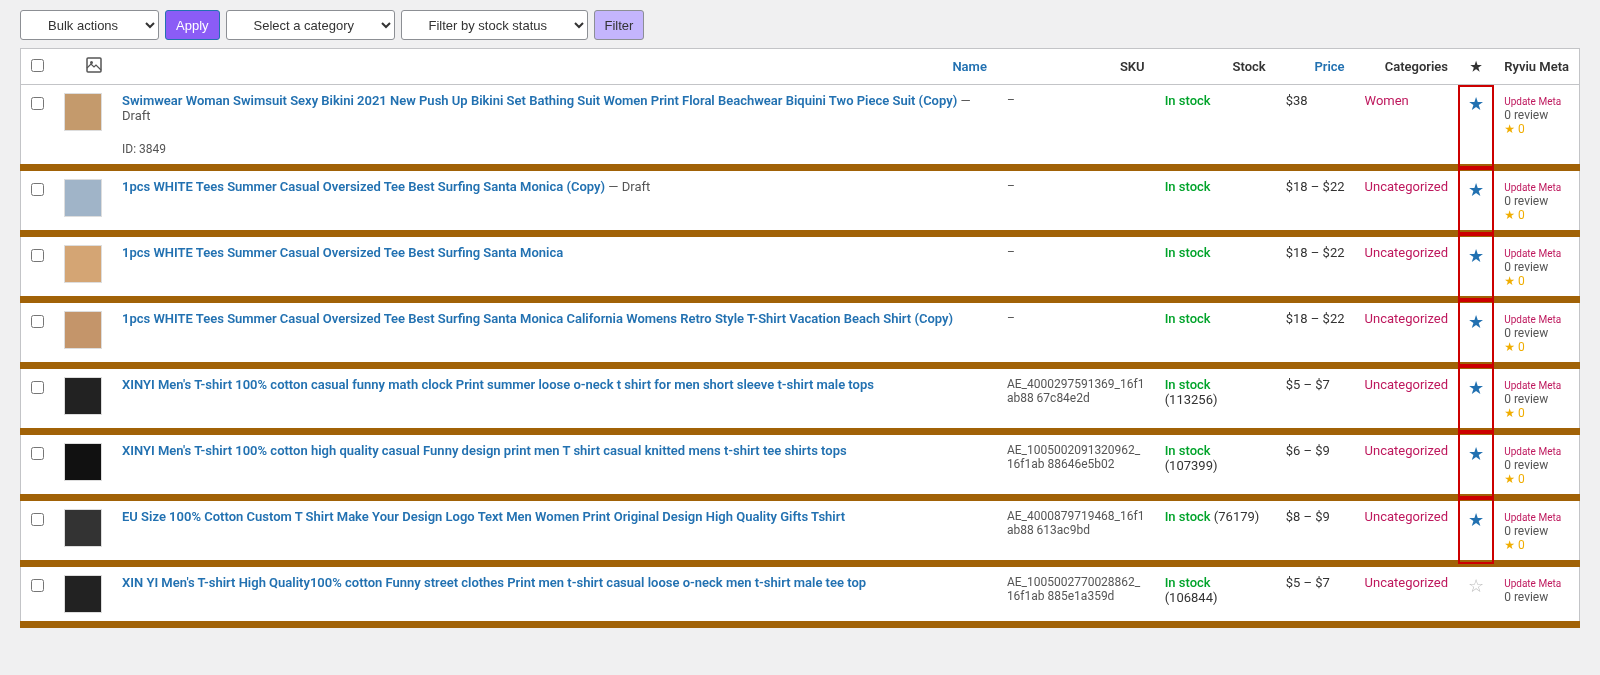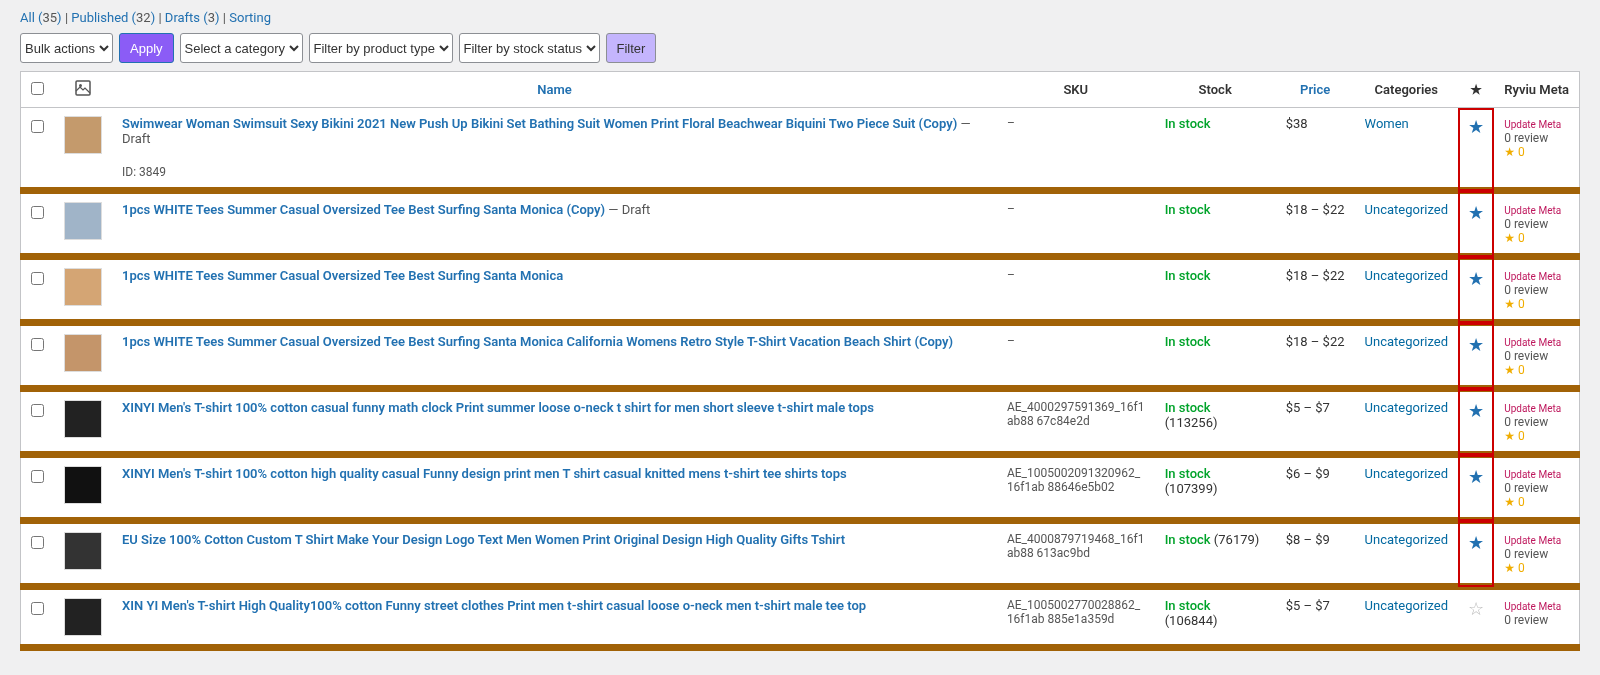--- a/index.html
+++ b/index.html
@@ -2,81 +2,69 @@
 <html><head>
   <meta charset="utf-8">
   <style>
     * { box-sizing: border-box; margin: 0; padding: 0; }
     body { font-family: -apple-system, BlinkMacSystemFont, "Segoe UI", Roboto, Arial, sans-serif; font-size: 13px; color: #333; background: #f0f0f1; }
     .wrap { background: #f0f0f1; padding: 10px 20px; }
     .top-bar { display: flex; align-items: center; gap: 6px; margin-bottom: 8px; flex-wrap: wrap; }
     .status-bar { font-size: 13px; margin-bottom: 8px; color: #555; }
     .status-bar a { color: #2271b1; text-decoration: none; }
     .status-bar span { color: #555; }
-    select { border: 1px solid #8c8f94; border-radius: 3px; padding: 4px 0; font-size: 13px; height: 30px; background: #fff; color: #333; cursor: pointer; appearance: auto; }
+    select { border: 1px solid #8c8f94; border-radius: 3px; padding: 4px 23px; font-size: 13px; height: 30px; background: #fff; color: #333; cursor: pointer; appearance: auto; }
     .btn { border: 1px solid #8c8f94; border-radius: 3px; padding: 4px 10px; font-size: 13px; height: 30px; cursor: pointer; background: #f6f7f7; color: #333; }
     .btn-primary { background: #8b5cf6; border-color: #2271b1; color: #fff; }
     .btn-filter { background: #c4b5fd; }
     table { width: 100%; border-collapse: collapse; background: #fff; border: 1px solid #c3c4c7; }
-    thead th { background: #fff; border-bottom: 1px solid #c3c4c7; padding: 8px 10px; text-align: center; font-weight: 600; font-size: 13px; color: #333; white-space: nowrap; }
+    thead th { background: #fff; border-bottom: 1px solid #c3c4c7; padding: 8px 10px; text-align: right; font-weight: 600; font-size: 13px; color: #333; white-space: nowrap; }
     thead th.col-cb { width: 30px; text-align: center; }
     thead th.col-thumb { width: 50px; }
     thead th.col-name { color: #2271b1; }
     thead th.col-sku { }
     thead th.col-stock { }
     thead th.col-price { color: #2271b1; }
     thead th.col-cats { }
     thead th.col-star { text-align: center; }
     thead th.col-ryviu { }
     tbody tr { border-bottom: 7px solid #a16207; }
     tbody td { padding: 8px 10px; vertical-align: top; font-size: 13px; }
     tbody td.col-cb { text-align: center; padding-top: 12px; }
     tbody td.col-thumb { padding-top: 8px; }
     .thumb-placeholder { width: 38px; height: 38px; background: #ccc; display: flex; align-items: center; justify-content: center; font-size: 10px; color: #666; border: 1px solid #ddd; }
     .product-name a { color: #2271b1; text-decoration: none; font-weight: 600; font-size: 13px; }
     .product-meta { font-size: 12px; color: #555; margin-top: 19px; }
     .in-stock { color: #00a32a; font-weight: 500; }
     .price-cell { white-space: nowrap; }
-    .cat-link { color: #0369a1; text-decoration: none; }
+    .cat-link { color: #be185d; text-decoration: none; }
     .star-filled { color: #2271b1; font-size: 18px; }
     .star-empty { color: #bbb; font-size: 18px; }
     td.col-star { text-align: center; }
     .ryviu-cell .update-meta { color: #be185d; text-decoration: none; font-size: 10px; }
     .ryviu-cell .review-count { font-size: 12px; color: #555; }
     .ryviu-cell .stars { color: #f0ad00; font-size: 12px; }
     .stock-with-count { white-space: nowrap; }
     input[type="checkbox"] { margin: 0; }
     .sku-cell { font-size: 12px; color: #555; word-break: break-all; max-width: 160px; }
     .draft-label { color: #555; font-weight: 400; }
   </style>
 </head>
 <body>
 
 <div class="wrap">
 
-  <div class="status-bar">
-    <a href="#">All (<span>35</span>)</a>
-    <span> | </span>
-    <a href="#">Published (<span>32</span>)</a>
-    <span> | </span>
-    <a href="#">Drafts (<span>3</span>)</a>
-    <span> | </span>
-    <a href="#">Sorting</a>
-  </div>
 
   <div class="top-bar">
     <select>
       <option>Bulk actions</option>
     </select>
     <button class="btn btn-primary">Apply</button>
     <select>
       <option>Select a category</option>
-    </select>
-    <select>
-      <option>Filter by product type</option>
     </select>
     <select>
       <option>Filter by stock status</option>
     </select>
     <button class="btn btn-filter">Filter</button>
   </div>
 
   <table>
     <thead>
       <tr>

